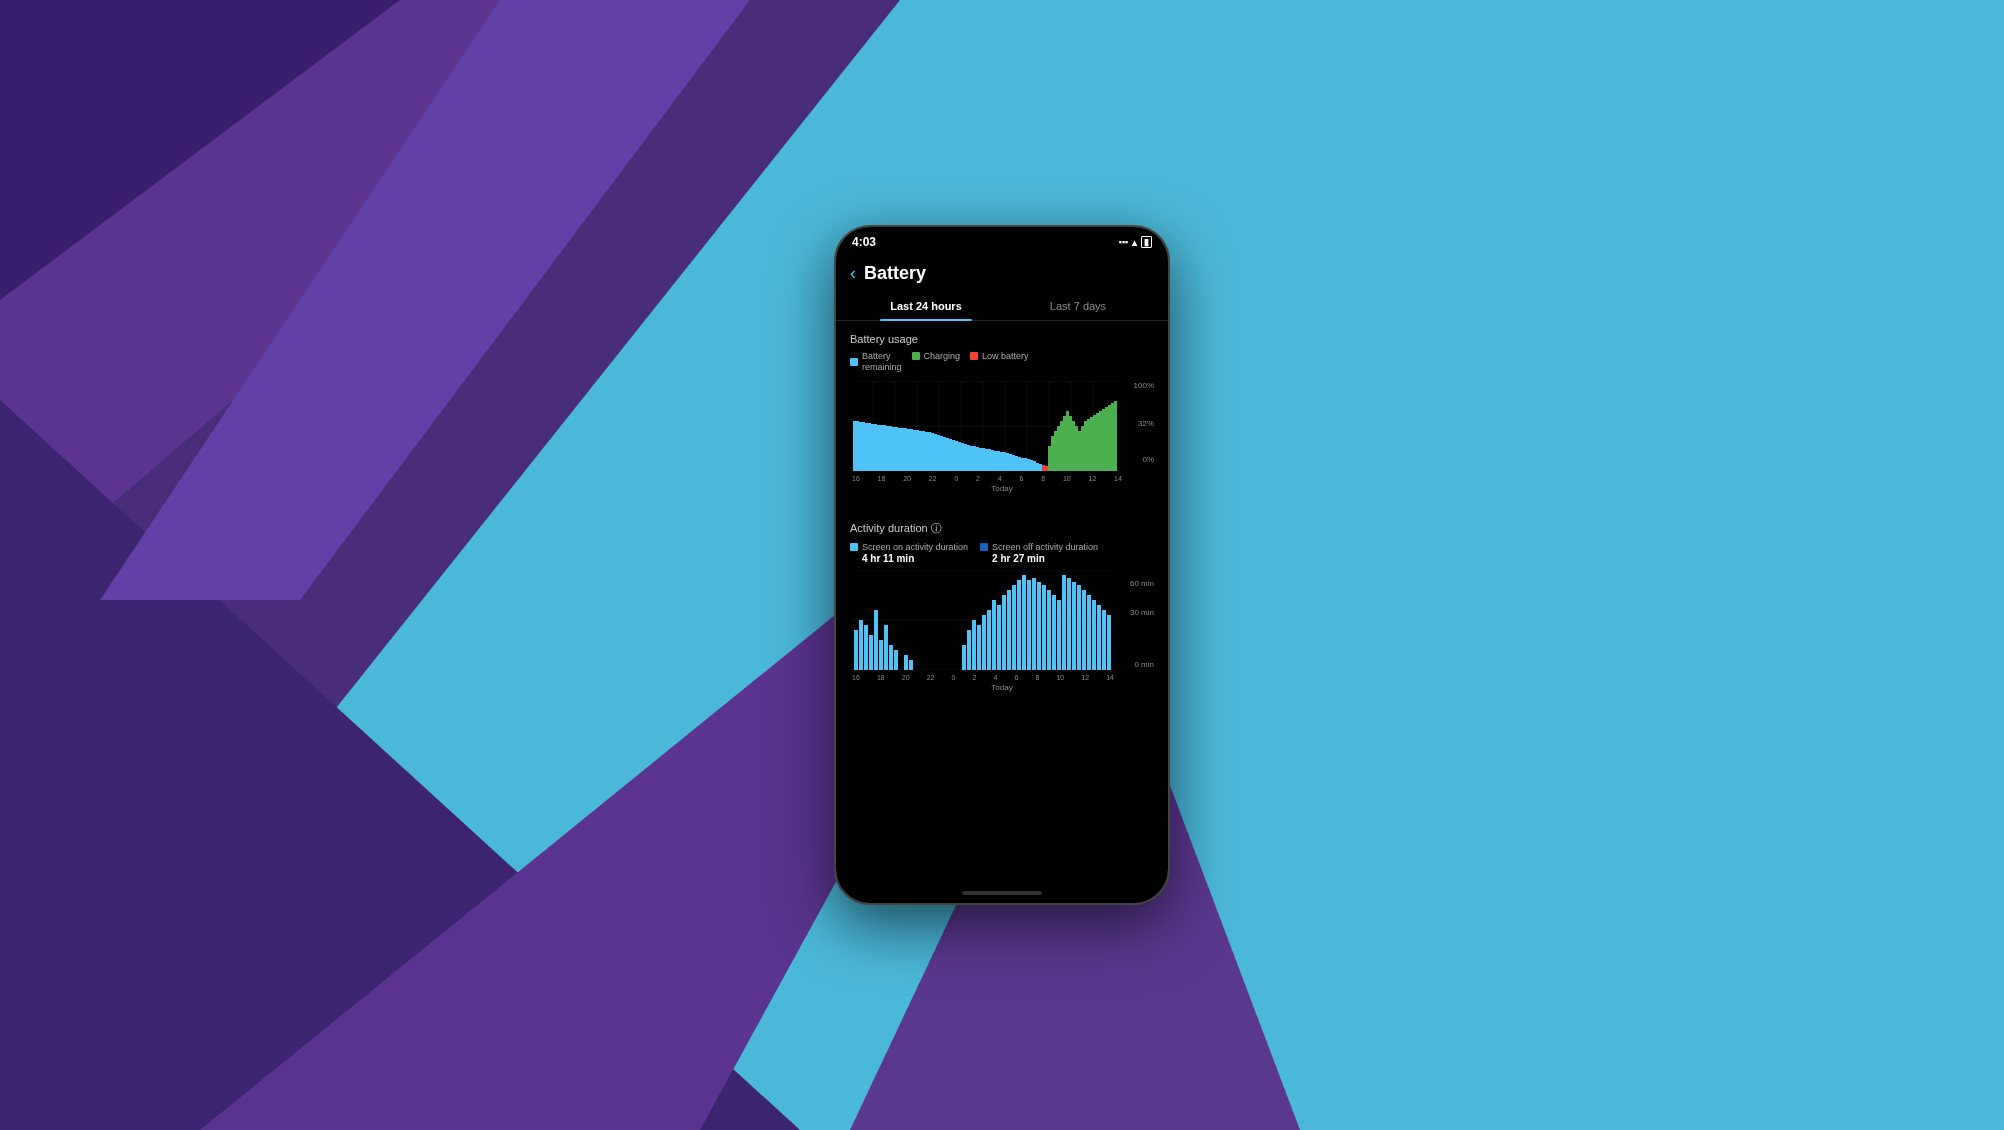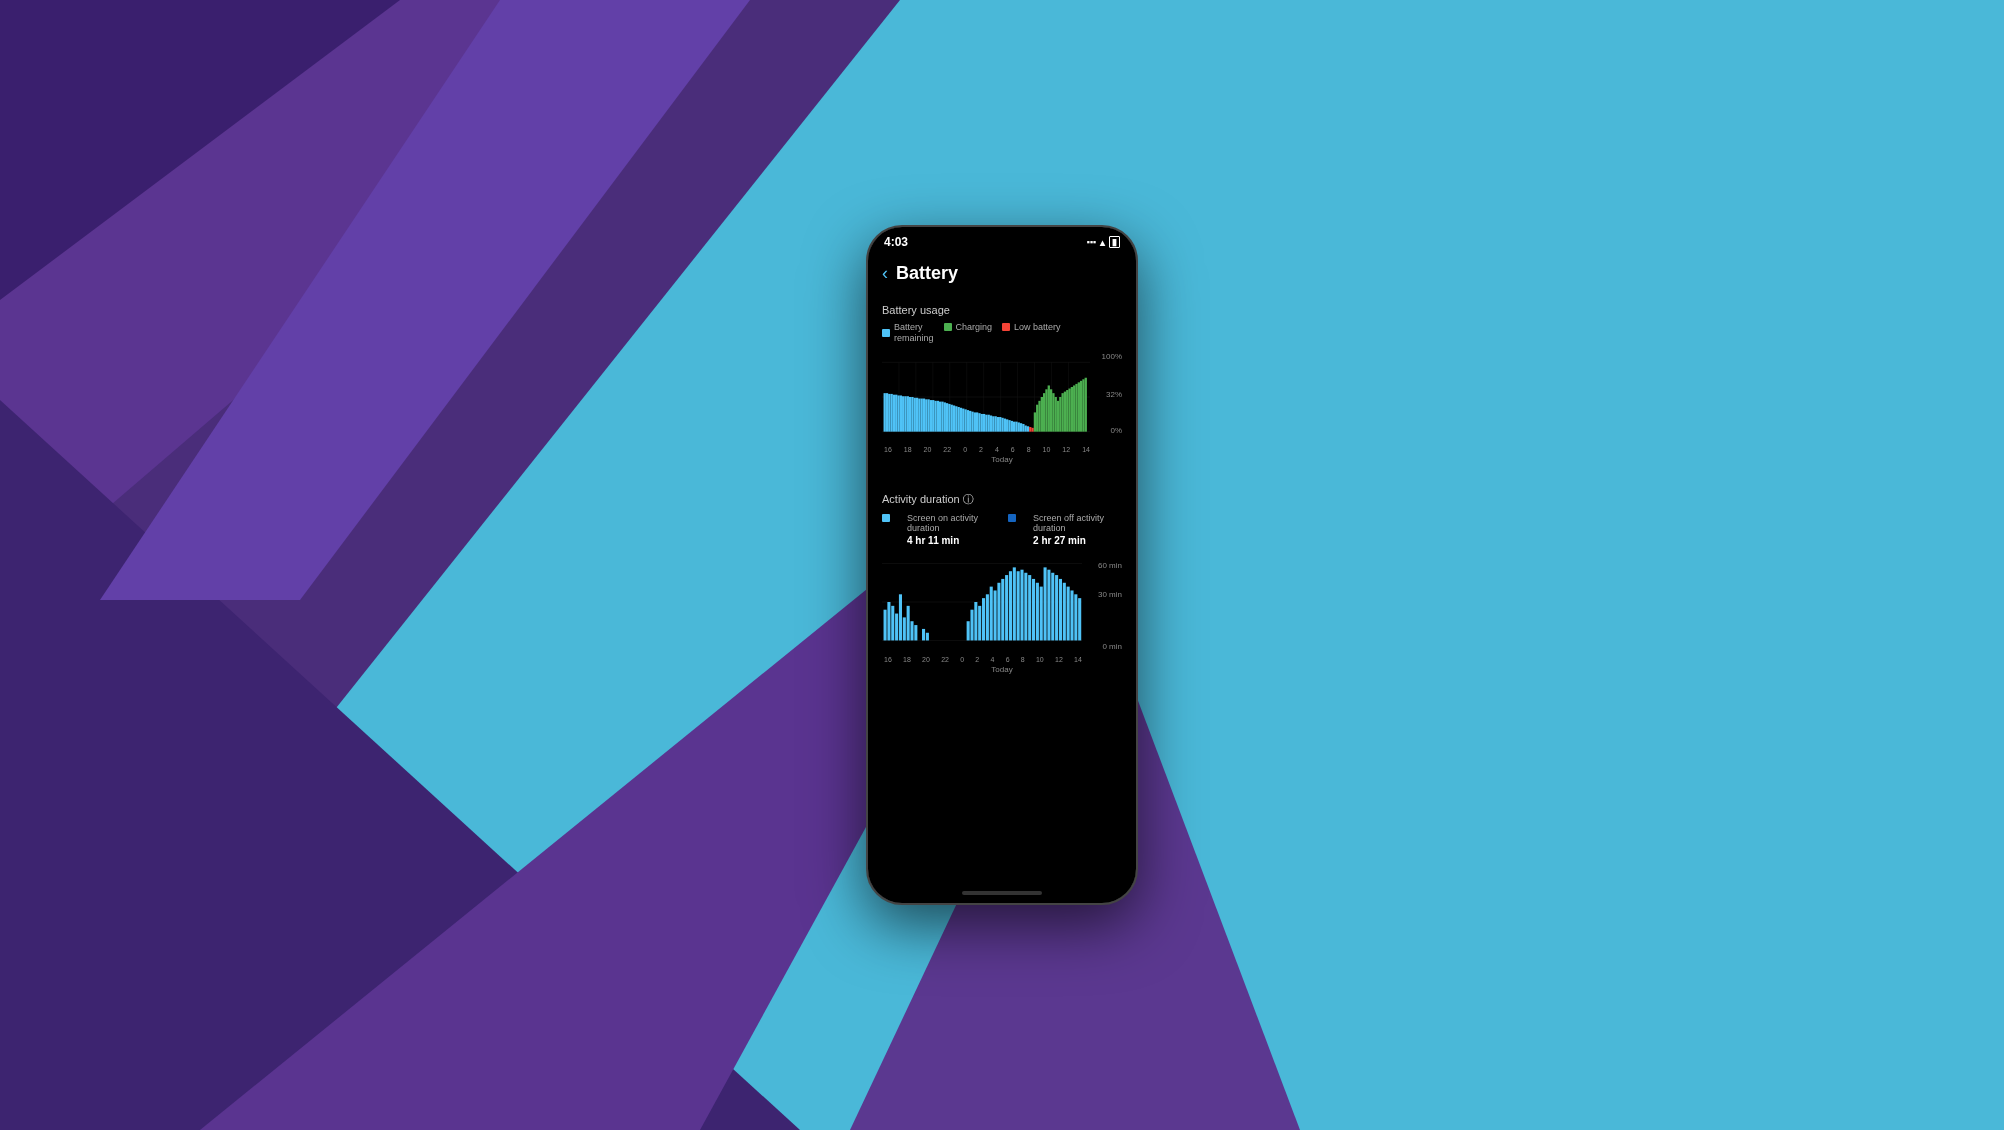--- a/index.html
+++ b/index.html
@@ -18,21 +18,21 @@
       inset: 0;
       overflow: hidden;
     }
 
     
     .phone-shell {
       position: absolute;
       top: 50%;
       left: 50%;
       transform: translate(-50%, -50%);
-      width: 272px;
+      width: 336px;
       height: 680px;
       background: #1a1a1a;
       border-radius: 36px;
       border: 2px solid #444;
       box-shadow: 0 20px 60px rgba(0,0,0,0.6), inset 0 0 0 1px #555;
       overflow: hidden;
       display: flex;
       flex-direction: column;
     }
 
@@ -178,21 +178,21 @@
 
     
     .activity-legend {
       display: flex;
       gap: 12px;
       margin-bottom: 6px;
     }
     .activity-legend-item {
       display: flex;
       align-items: flex-start;
-      gap: 17px;
+      gap: 4px;
       font-size: 9px;
       color: #aaa;
     }
     .activity-dot {
       width: 8px;
       height: 8px;
       border-radius: 1px;
       margin-top: 1px;
       flex-shrink: 0;
     }
@@ -261,20 +261,28 @@
         <span>▴</span>
         <span style="font-size:9px; border:1px solid #fff; padding:0 2px; border-radius:1px;">▮</span>
       </div>
     </div>
 
     <div class="app-header">
       <span class="back-arrow">‹</span>
       <span class="app-title">Battery</span>
     </div>
 
+    <div class="tab-bar">
+      <div class="tab-item active">
+        <span>Last 24 hours</span>
+      </div>
+      <div class="tab-item">
+        <span>Last 7 days</span>
+      </div>
+    </div>
 
     <div class="app-content">
 
       <div class="section">
         <div class="section-title">Battery usage</div>
 
         <div class="legend">
           <div class="legend-item">
             <div class="legend-dot" style="background:#4fc3f7;"></div>
             <div class="legend-text-multi">

